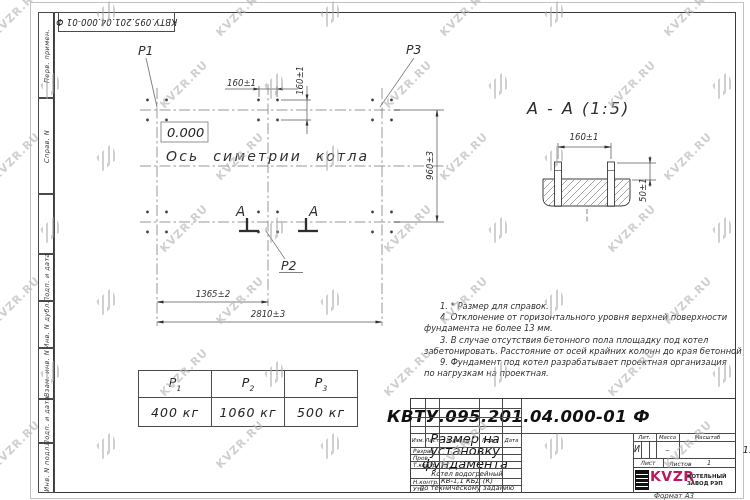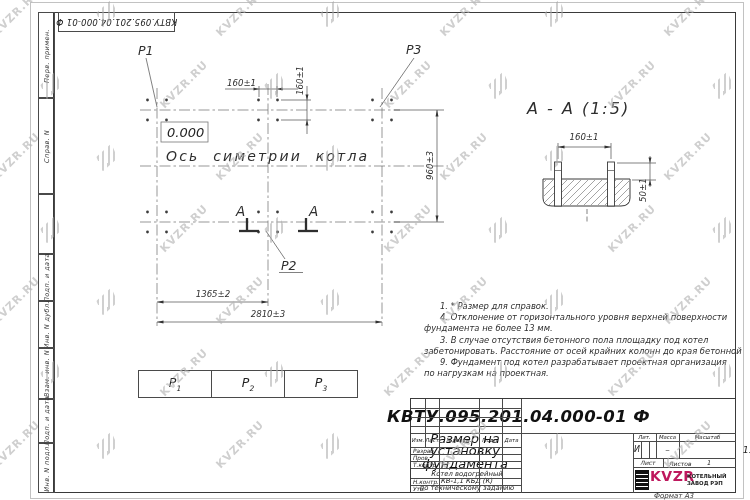--- a/index.html
+++ b/index.html
@@ -258,20 +258,25 @@
     <div>      9. Фундамент под котел разрабатывает проектная организация</div>
     <div>по нагрузкам на проектная.</div>
   </div>
 
   <table class="abs" id="load-table">
     <tbody>
         <tr class="hdr">
       <td><span>P</span><sub>1</sub></td>
       <td><span>P</span><sub>2</sub></td>
       <td><span>P</span><sub>3</sub></td>
+    </tr>
+    <tr class="val">
+      <td>400 кг</td>
+      <td>1060 кг</td>
+      <td>500 кг</td>
     </tr>
   </tbody>
     </table>
 
   <div class="abs" id="titleblock">
 
     <div class="tb-h" style="left:0;top:9px;width:110px;"></div>
     <div class="tb-h" style="left:0;top:18px;width:110px;"></div>
     <div class="tb-h" style="left:0;top:27px;width:110px;"></div>
     <div class="tb-h" style="left:0;top:34px;width:325px;"></div>

